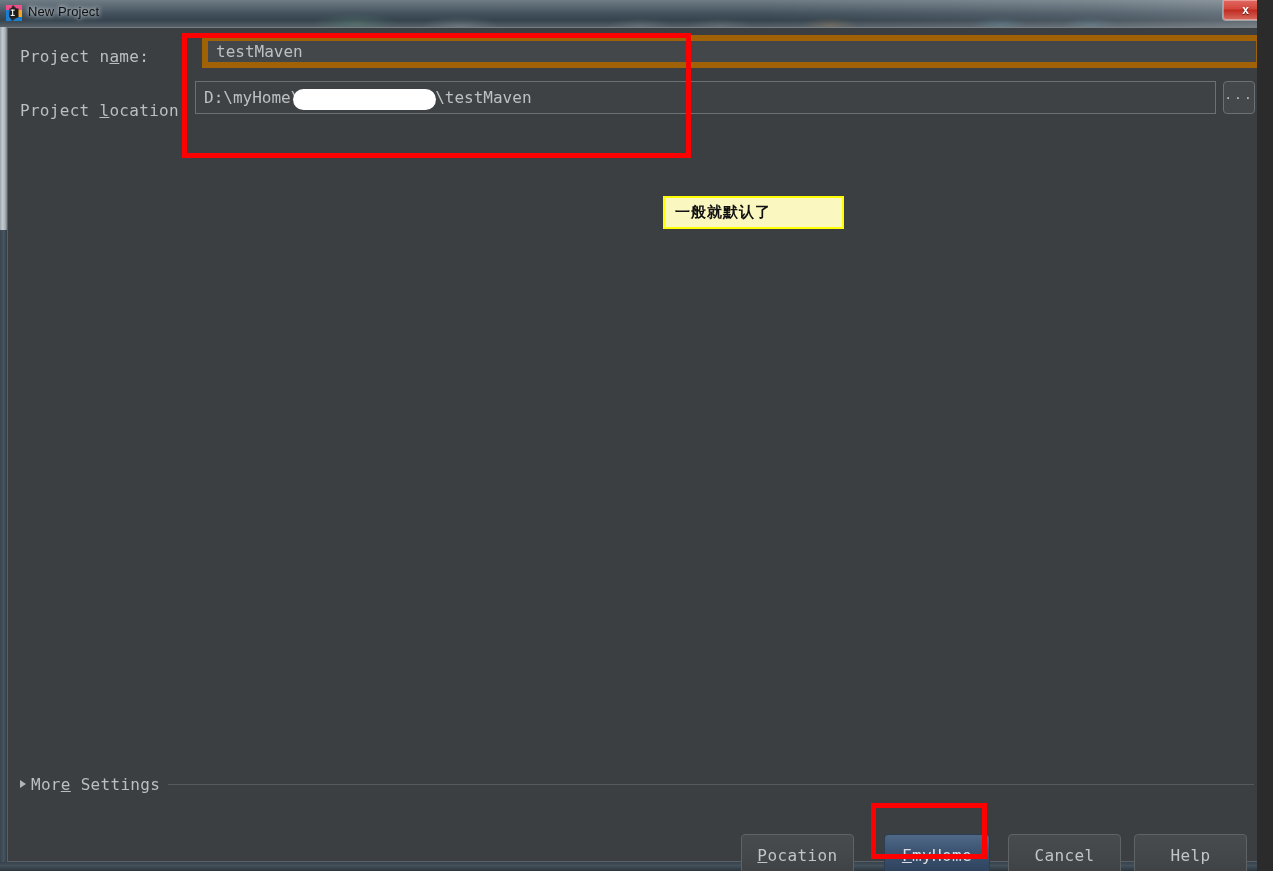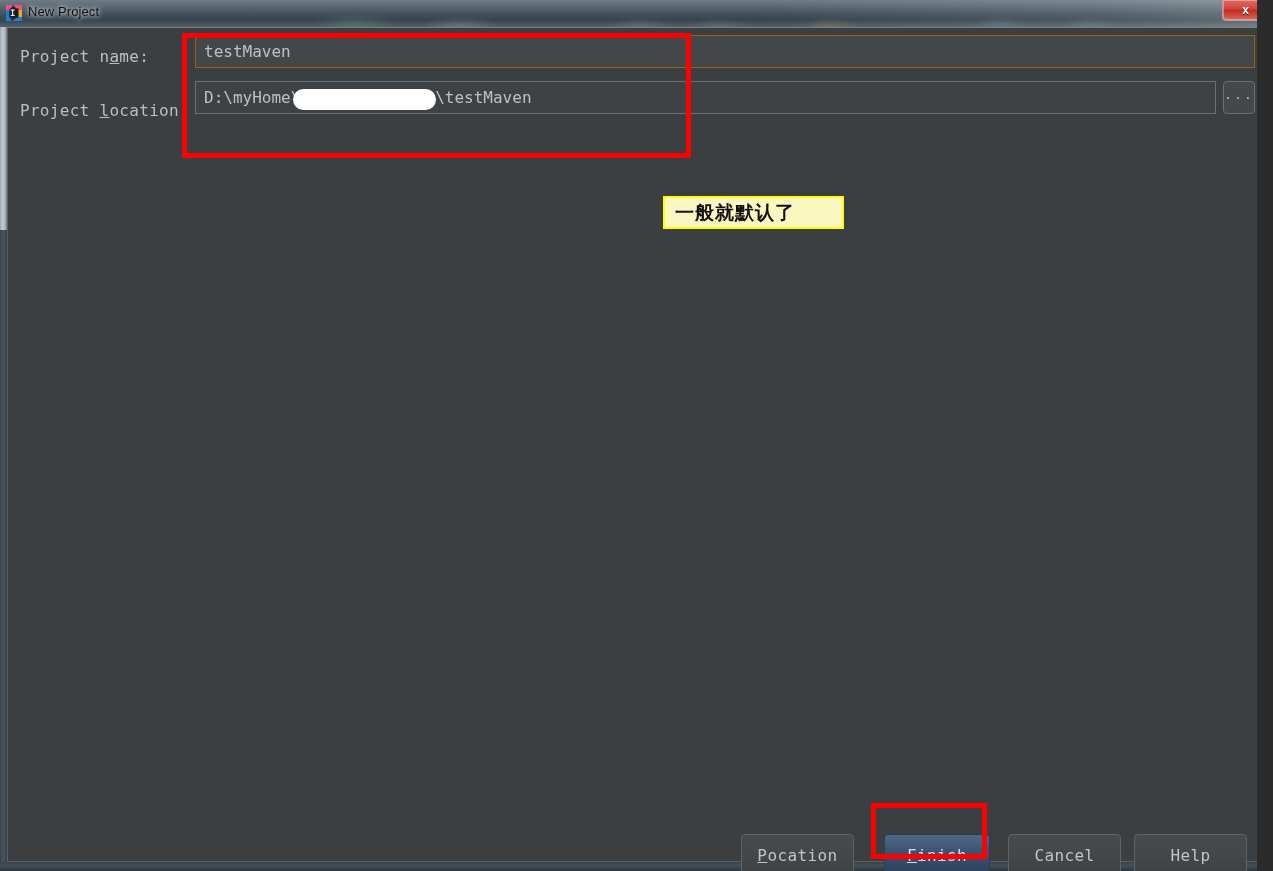--- a/index.html
+++ b/index.html
@@ -148,23 +148,23 @@
     font-family: "DejaVu Sans Mono", "Liberation Mono", monospace;
     font-size: 16px;
     color: #bdc0c2;
     display: flex;
     align-items: center;
     padding-left: 8px;
     white-space: nowrap;
     overflow: hidden;
   }
   #project-name-field {
-    left: 187px; top: 7px;
+    left: 194px; top: 7px;
     width: 1060px; height: 33px;
-    border: 1px solid #a16207;
+    border: 6px solid #a16207;
     background: #43474a;
   }
   #project-location-field {
     left: 187px; top: 53px;
     width: 1021px; height: 33px;
     border: 1px solid #6b7074;
     background: #3f4244;
   }
   #location-text { position: relative; display: inline-block; }
   #redaction-blob {
@@ -214,21 +214,21 @@
     position: absolute;
     left: 663px; top: 196px;
     width: 181px; height: 33px;
     background: #fbf7c0;
     border: 2px solid #ffff00;
     box-sizing: border-box;
     display: flex;
     align-items: center;
     padding-left: 10px;
     font-family: "DejaVu Sans", sans-serif;
-    font-size: 19px;
+    font-size: 15px;
     font-weight: bold;
     color: #111111;
     letter-spacing: 1px;
   }
 
   
   #more-settings-row {
     position: absolute;
     left: 12px; top: 744px;
     width: 1234px; height: 24px;
@@ -335,29 +335,34 @@
     <div class="text-field" id="project-name-field">
         <span>testMaven</span>
       </div>
 
     <div class="text-field" id="project-location-field">
         <span id="location-text"><span>D:\myHome\</span><span>&nbsp;&nbsp;&nbsp;&nbsp;&nbsp;&nbsp;&nbsp;&nbsp;&nbsp;&nbsp;&nbsp;&nbsp;&nbsp;&nbsp;</span><span>\testMaven</span></span>
       </div>
 
     <div id="browse-button">···</div>
 
+    <div id="more-settings-row">
+      <div id="more-settings-triangle"></div>
+      <div id="more-settings-label"><span>Mor</span><span class="mn">e</span><span> Settings</span></div>
+      <div id="more-settings-line"></div>
+    </div>
 
     <div id="button-bar">
       <div class="dlg-button" id="btn-previous">
           <span class="mn">P</span>
           <span>ocation</span>
         </div>
       <div class="dlg-button" id="btn-finish">
           <span class="mn">F</span>
-          <span>inish</span>
+          <span>myHome</span>
         </div>
       <div class="dlg-button" id="btn-cancel">Cancel</div>
       <div class="dlg-button" id="btn-help">Help</div>
     </div>
 
   </div>
 
   <div id="redaction-blob"></div>
   <div class="red-box" id="red-box-fields"></div>
   <div class="red-box" id="red-box-finish"></div>

